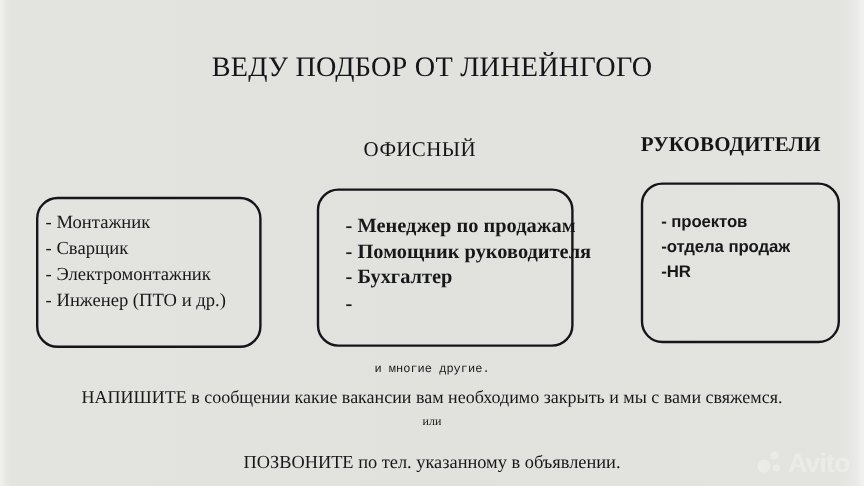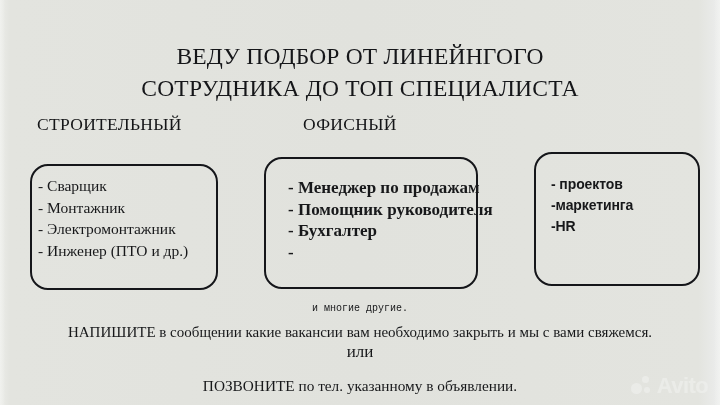--- a/index.html
+++ b/index.html
@@ -116,21 +116,21 @@
     line-height: 19px;
     font-family: Liberation Mono, monospace;
   }
   .bottom .write {
     font-size: 15px;
     line-height: 21px;
     margin-top: 4px;
     white-space: nowrap;
   }
   .bottom .or {
-    font-size: 17px;
+    font-size: 10px;
     line-height: 17px;
   }
   .bottom .call {
     font-size: 15.3px;
     line-height: 22px;
     margin-top: 15px;
     white-space: nowrap;
   }
 
   
@@ -166,47 +166,46 @@
 </head>
 <body>
 
 <div class="canvas">
 
   <div class="edge-left"></div>
   <div class="edge-right"></div>
 
   <div class="title">
     <span class="line">ВЕДУ ПОДБОР ОТ ЛИНЕЙНГОГО</span>
-    <span class="line">СОТРУДНИКА ДО ТОП СПЕЦИАЛИСТА</span>
   </div>
 
-  <div class="col-head h1">СТРОИТЕЛЬНЫЙ</div>
   <div class="col-head h2">ОФИСНЫЙ</div>
+  <div class="col-head h3">РУКОВОДИТЕЛИ</div>
 
   <div class="box box1"></div>
   <div class="box box2"></div>
   <div class="box box3"></div>
 
   <ul class="box-list list1">
+    <li>- Монтажник</li>
     <li>- Сварщик</li>
-    <li>- Монтажник</li>
     <li>- Электромонтажник</li>
     <li>- Инженер (ПТО и др.)</li>
   </ul>
 
   <ul class="box-list list2">
     <li>- Менеджер по продажам</li>
     <li>- Помощник руководителя</li>
     <li>- Бухгалтер</li>
     <li>-</li>
   </ul>
 
   <ul class="box-list list3">
     <li>-  проектов</li>
-    <li>-маркетинга</li>
+    <li>-отдела продаж</li>
     <li>-HR</li>
   </ul>
 
   <div class="bottom">
     <div class="many">и многие другие.</div>
     <div class="write">НАПИШИТЕ в сообщении какие вакансии вам необходимо закрыть и мы с вами свяжемся.</div>
     <div class="or">или</div>
     <div class="call">ПОЗВОНИТЕ по тел. указанному в объявлении.</div>
   </div>
 

